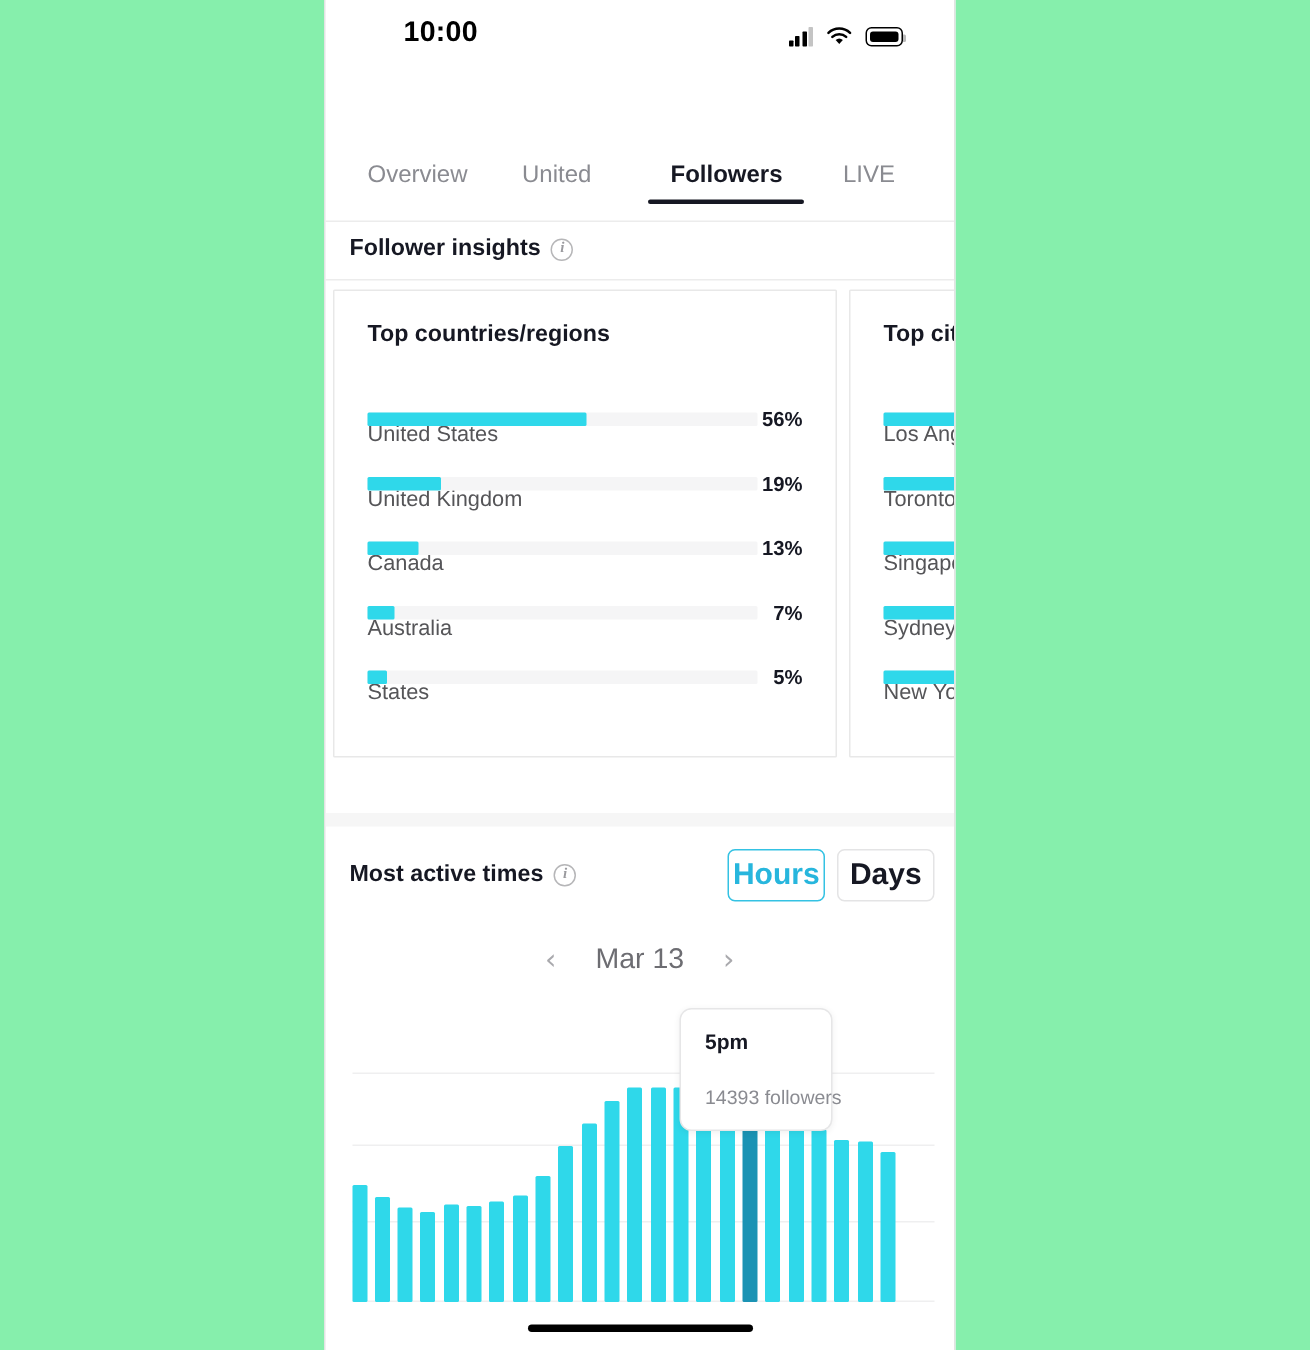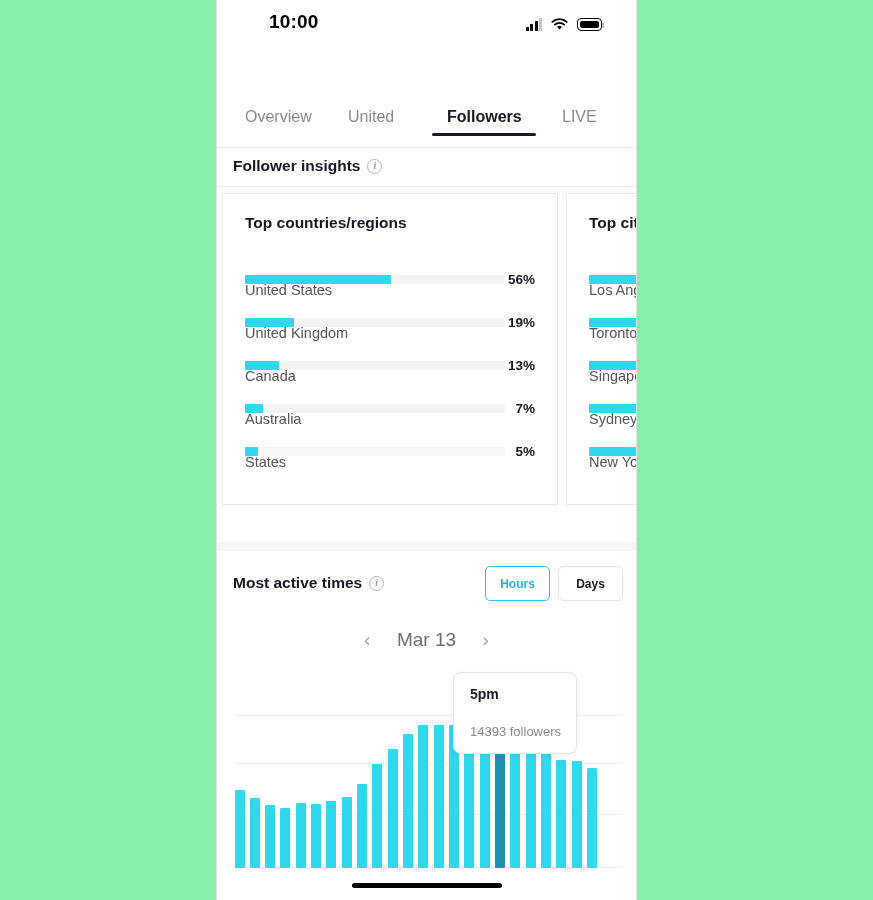--- a/index.html
+++ b/index.html
@@ -143,21 +143,21 @@
   }
 
   .band { position: absolute; left: 0; width: 100%; background: #f6f6f6; }
 
   
   .seg-group { position: absolute; display: flex; gap: 8px; }
   .seg {
     display: flex; align-items: center; justify-content: center;
     width: 65px; height: 35px;
     border: 1px solid #e4e4e5; border-radius: 5px;
-    font-size: 12px; font-weight: bold; color: #161823;
+    font-size: 20px; font-weight: bold; color: #161823;
     background: #fff; cursor: pointer;
   }
   .seg.on { border-color: #34c2e3; color: #27b6dd; }
 
   .datenav {
     position: absolute; display: flex; align-items: center;
     gap: 26px; left: 50%; transform: translateX(-50%);
   }
   .date-arrow {
     font-size: 19px; color: #a9a9ad; cursor: pointer;
@@ -383,21 +383,21 @@
         <span class="bar" style="left:291px; width:10px; height:129px;"></span>
         <span class="bar" style="left:306px; width:10px; height:115px;"></span>
         <span class="bar" style="left:321px; width:10px; height:108px;"></span>
         <span class="bar" style="left:337px; width:10px; height:107px;"></span>
         <span class="bar" style="left:352px; width:10px; height:100px;"></span>
       </div>
 
       <span class="tt-stem" style="left:264px; top:-14px; height:18px;"></span>
     </div>
 
-    <div class="tooltip" style="left:236px; top:672px; width:124px;">
+    <div class="tooltip" style="left:236px; top:672px; width:102px;">
       <div class="tt-head">5pm</div>
       <div class="tt-sub">14393 followers</div>
     </div>
 
     <div class="home-indicator" style="bottom:12px;"></div>
 
   </div>
 </div>
 
 </body></html>

